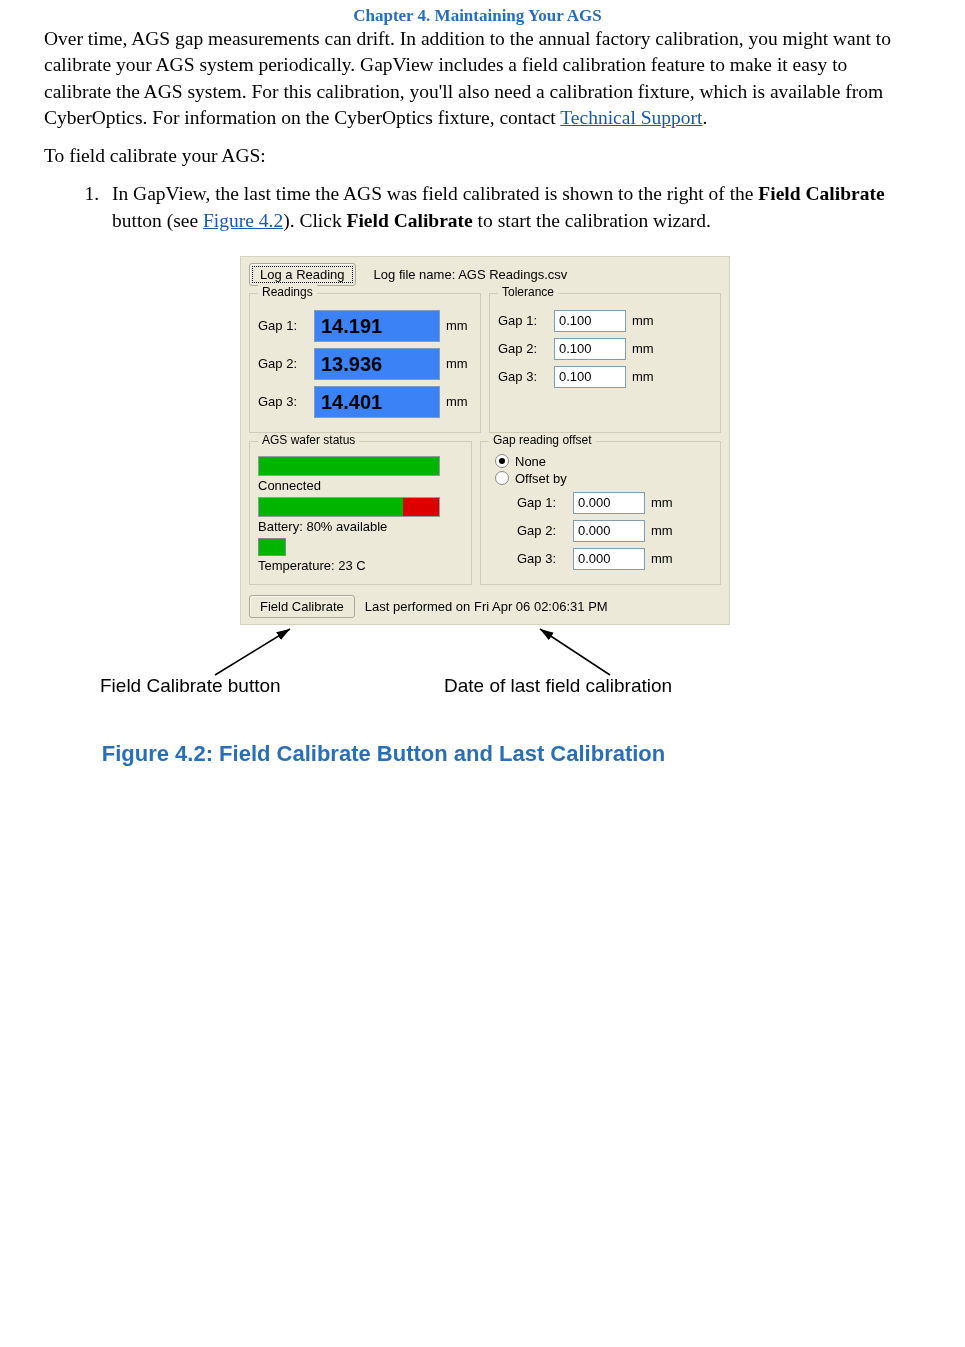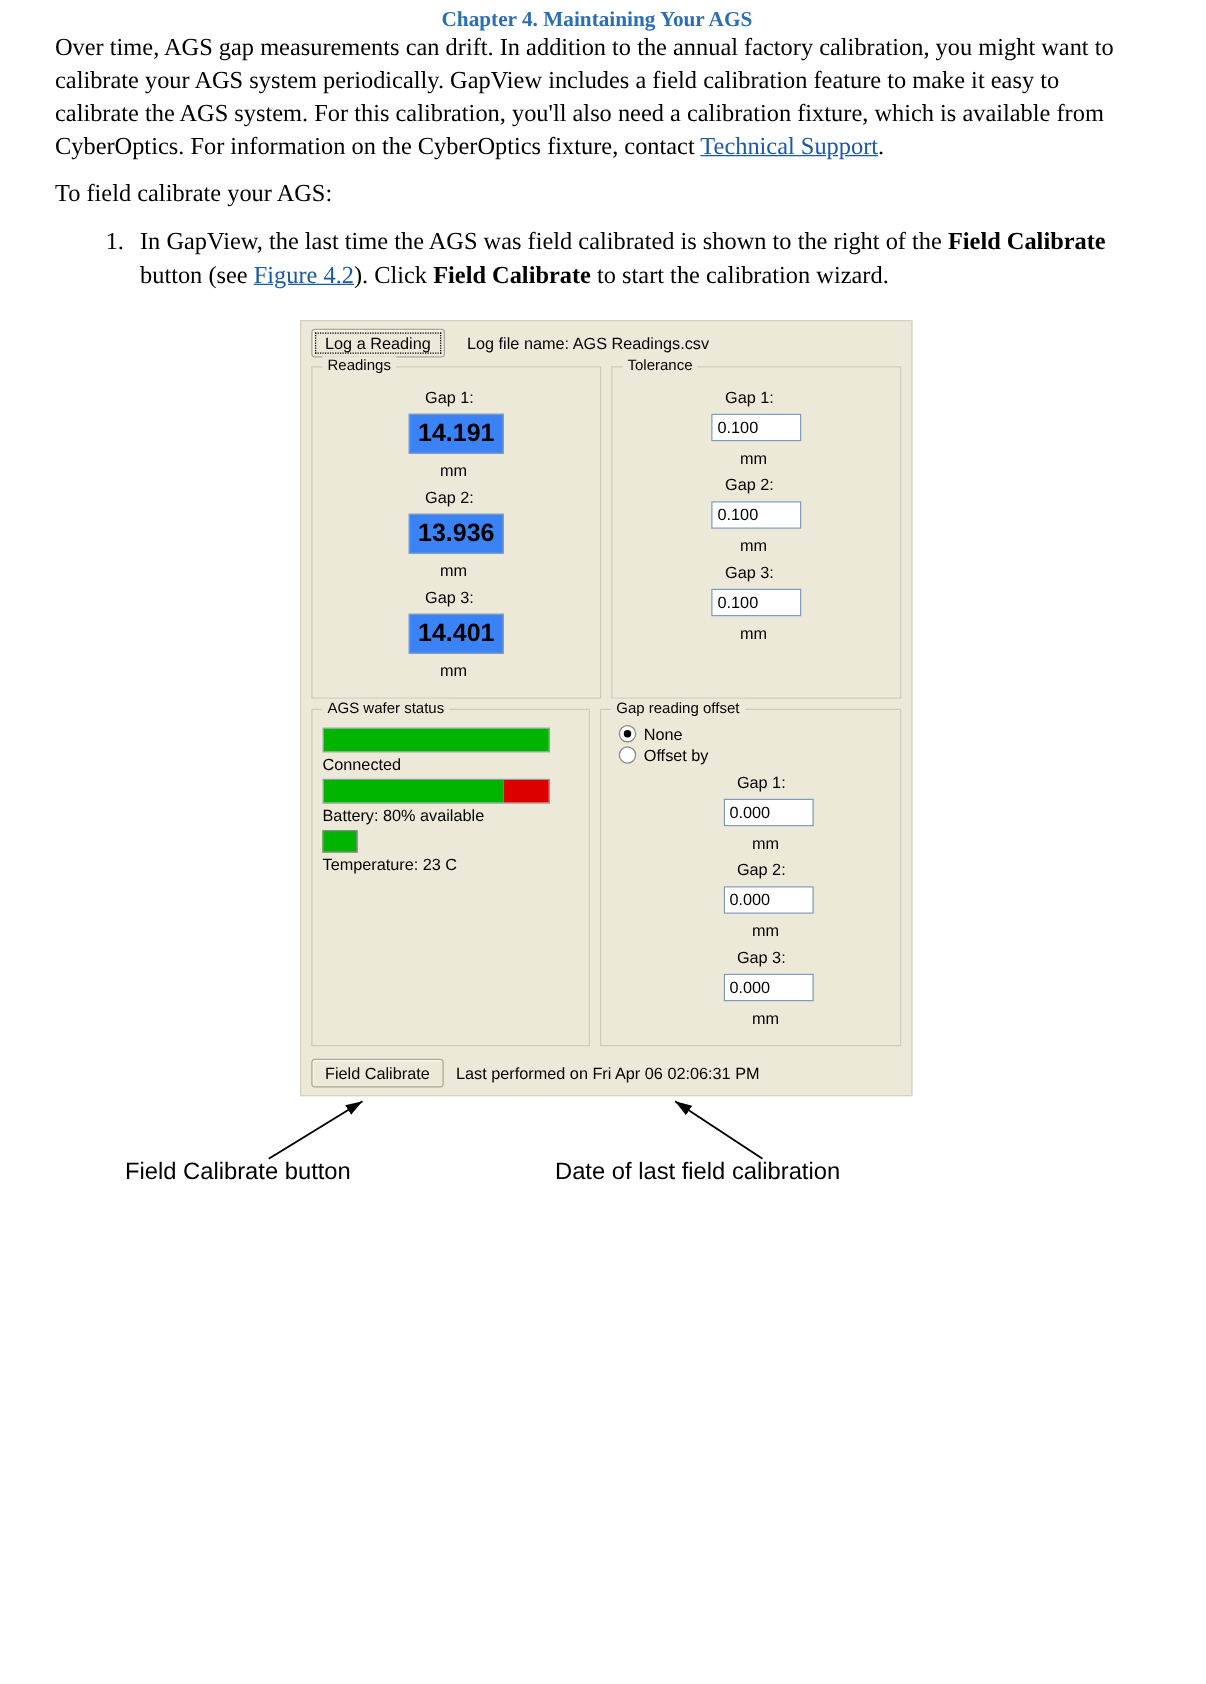--- a/index.html
+++ b/index.html
@@ -108,21 +108,20 @@
     .two-col {
       display: flex;
       gap: 8px;
     }
     .two-col > .fieldset { flex: 1; }
     .gap-row {
       display: flex;
       align-items: center;
       gap: 6px;
       margin: 6px 0;
-      flex-direction: column;
     }
     .gap-label { width: 50px; white-space: nowrap; }
     .reading-val {
       flex: 1;
       background: #3b82f6;
       border: 1px solid #7f9db9;
       padding: 2px 6px;
       font-family: Arial, sans-serif;
       font-size: 20px;
       font-weight: 900;
@@ -327,15 +326,16 @@
             <path d="M0,0 L9,3 L0,6 Z" fill="#000"></path>
           </marker>
         </defs>
         <line x1="215" y1="50" x2="290" y2="4" stroke="#000" stroke-width="1.5" marker-end="url(#ah)"></line>
         <line x1="610" y1="50" x2="540" y2="4" stroke="#000" stroke-width="1.5" marker-end="url(#ah)"></line>
       </svg>
       <div class="callout-text" style="left:100px; top:50px;">Field Calibrate button</div>
       <div class="callout-text" style="left:444px; top:50px;">Date of last field calibration</div>
     </div>
 
+    <div class="fig-caption">Figure 4.2: Field Calibrate Button and Last Calibration</div>
   </div>
 
 </div>
 
 </body></html>

